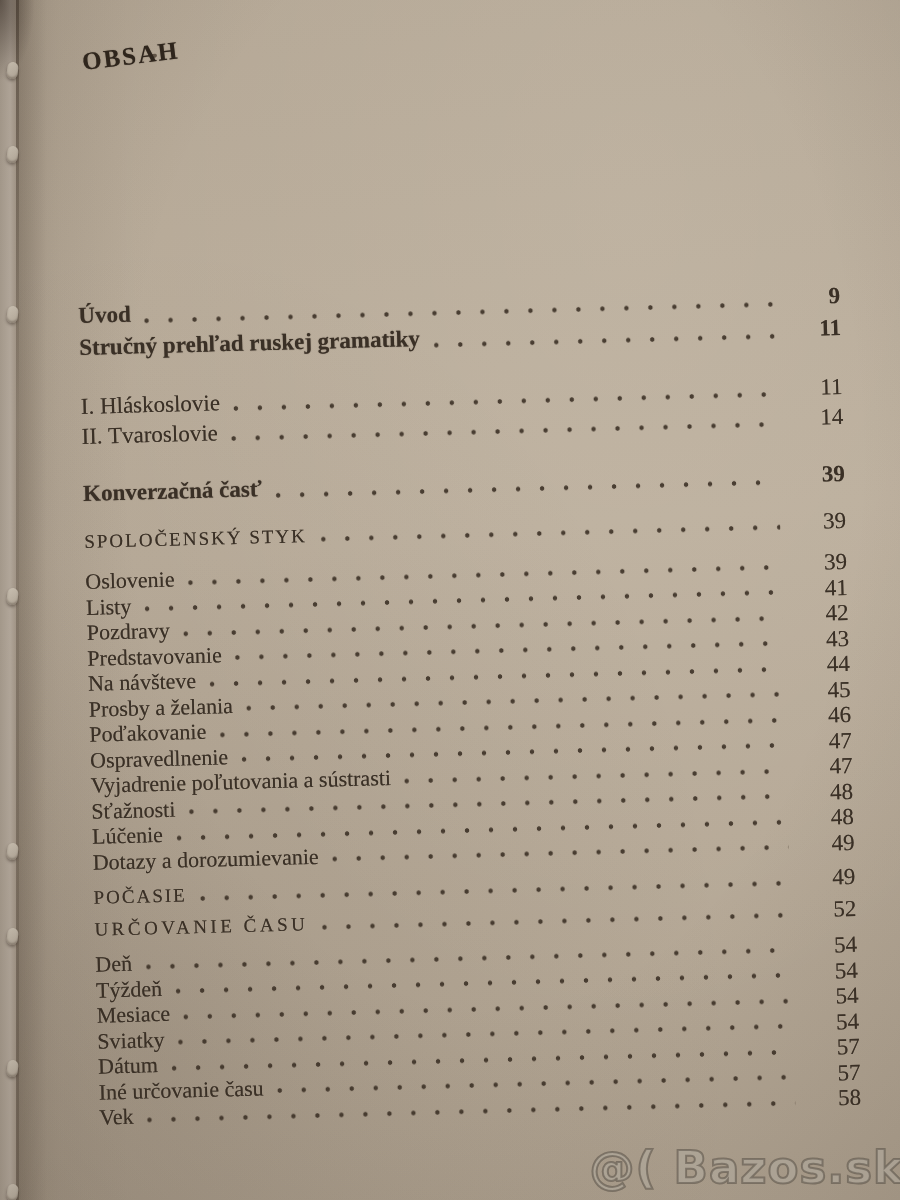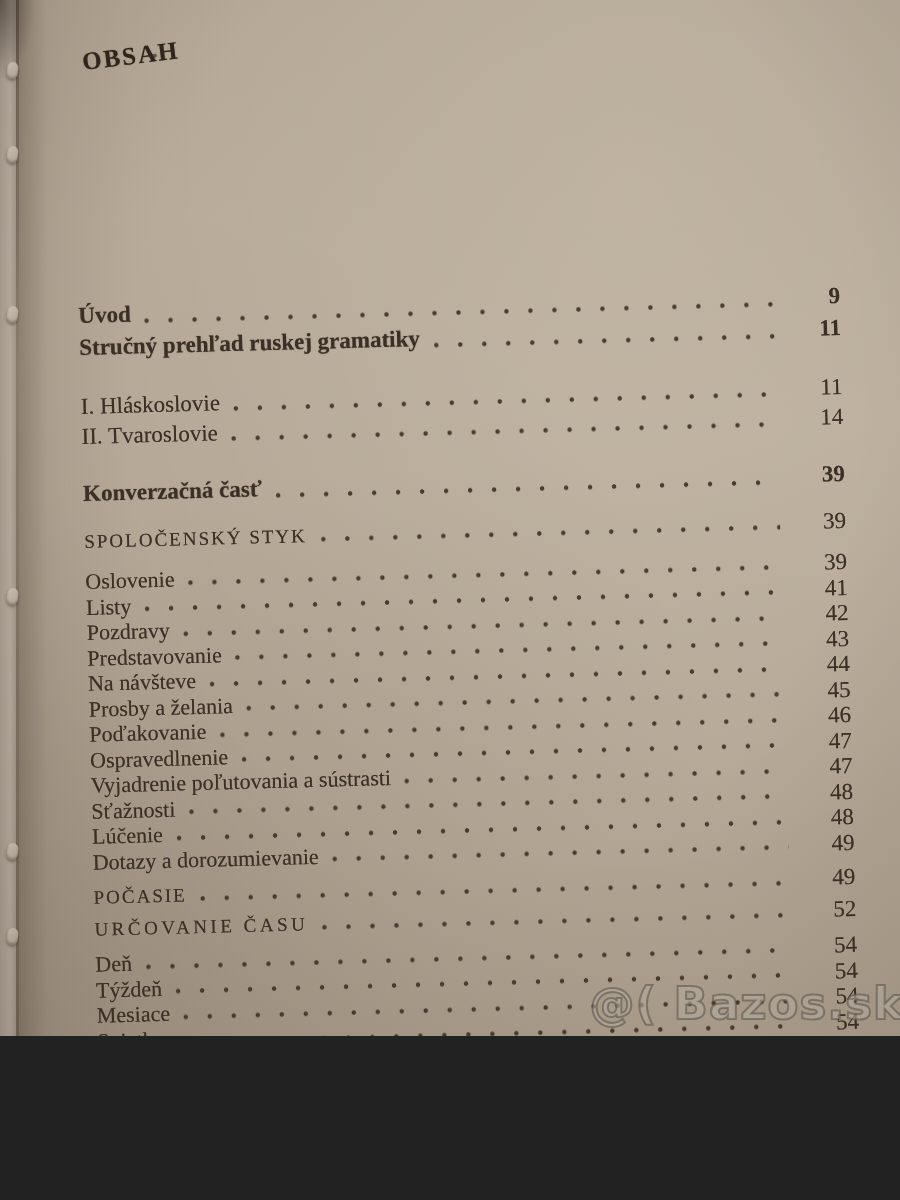--- a/index.html
+++ b/index.html
@@ -1,17 +1,17 @@
 <!DOCTYPE html>
 <html><head>
 <meta charset="utf-8">
 <style>
   html,body{margin:0;padding:0;background:#222;}
   #photo{
-    position:relative; width:900px; height:1036px; overflow:hidden;
+    position:relative; width:900px; height:1200px; overflow:hidden;
     background:
       radial-gradient(ellipse at 70% 18%, rgba(255,250,238,0.10), rgba(0,0,0,0) 60%),
       radial-gradient(ellipse at 18% 88%, rgba(58,46,36,0.10), rgba(0,0,0,0) 55%),
       linear-gradient(to right, rgba(88,76,64,0.20) 0px, rgba(88,76,64,0.05) 60px, rgba(0,0,0,0) 130px),
       linear-gradient(175deg, #b4a795 0%, #bbae9c 45%, #b0a391 100%);
     font-family:"Liberation Serif","DejaVu Serif",serif;
     color:#3a3026;
   }
   
   .edge-strip{position:absolute;left:0;top:0;bottom:0;width:17px;

